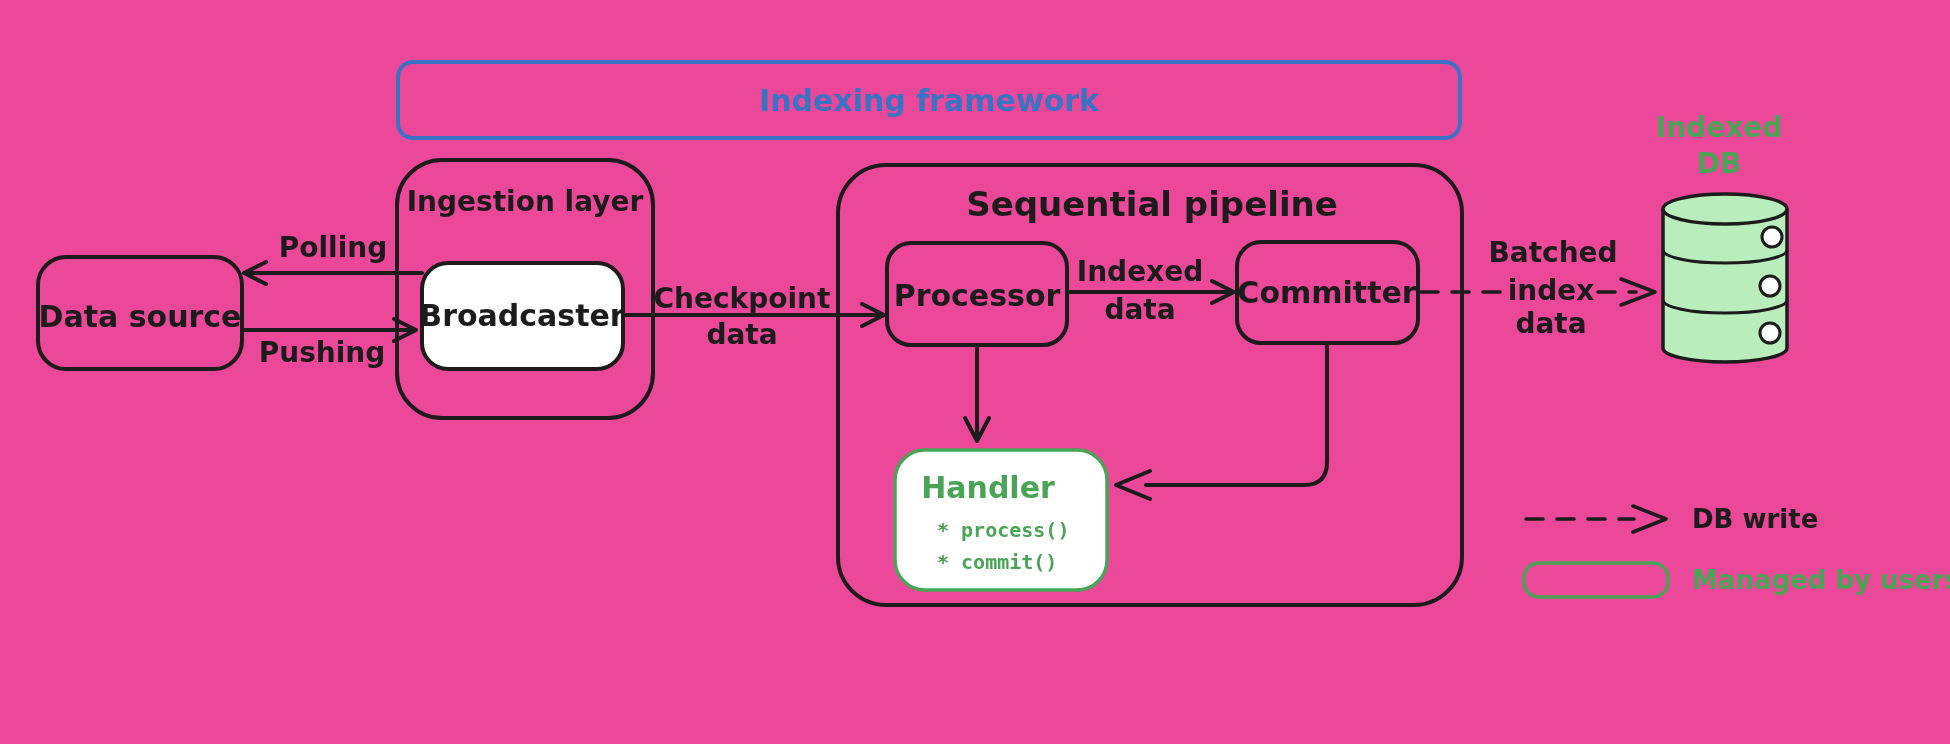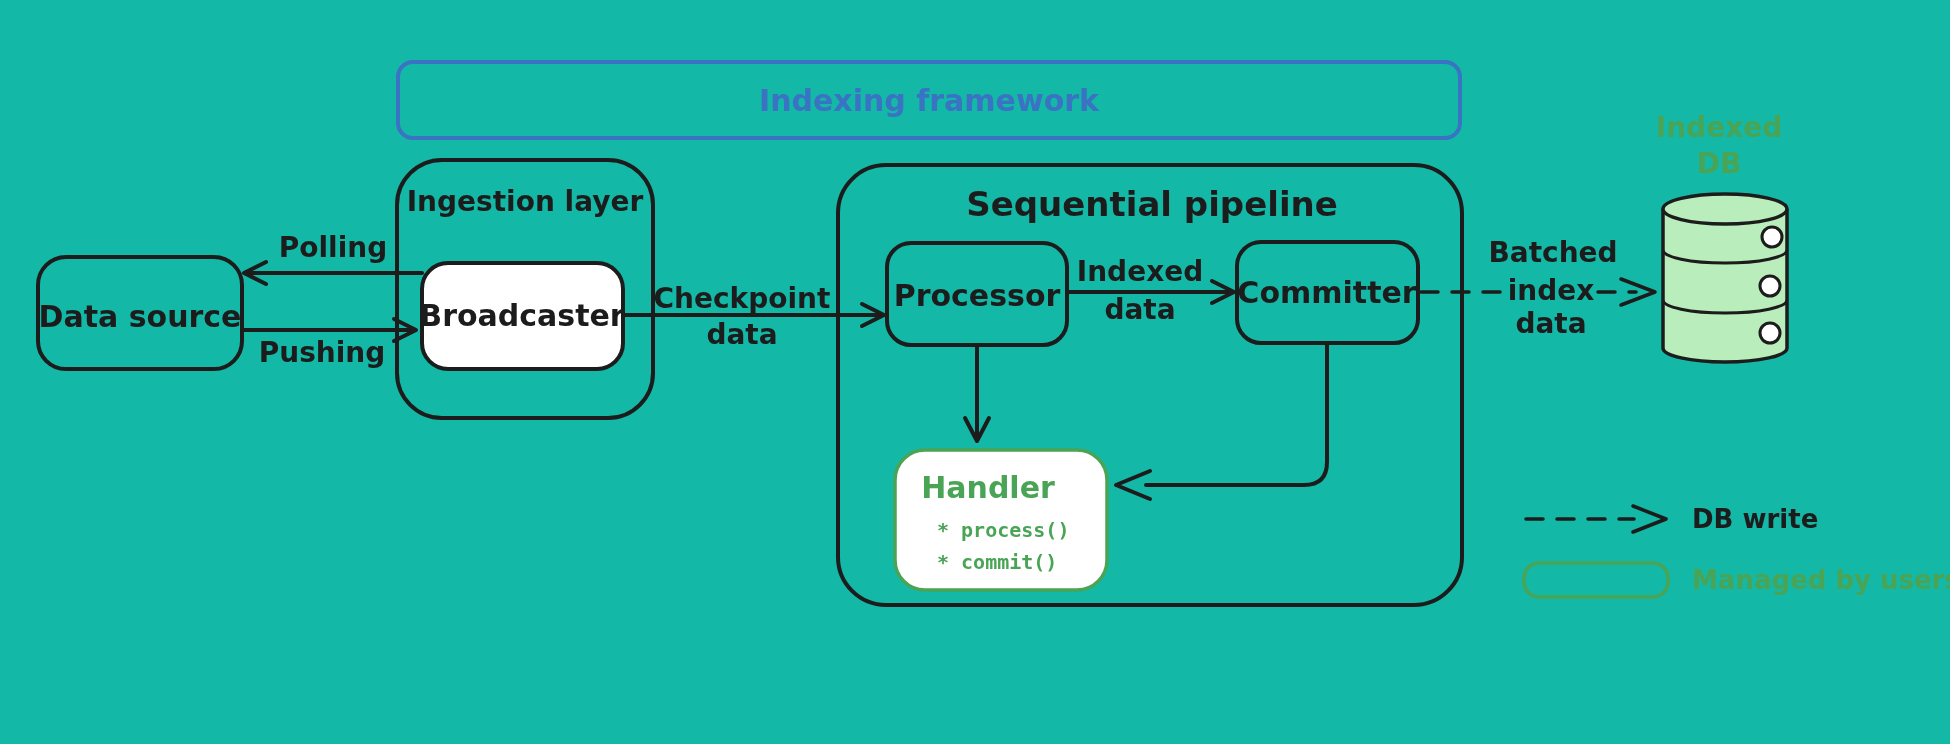--- a/index.html
+++ b/index.html
@@ -5,21 +5,21 @@
   html, body {
     margin: 0;
     padding: 0;
     background: #ffffff;
     font-family: "DejaVu Sans", "Liberation Sans", sans-serif;
   }
   .stage {
     position: relative;
     width: 1950px;
     height: 744px;
-    background: #14b8a6;
+    background: #ec4899;
     overflow: hidden;
   }
   svg { display: block; }
   text {
     font-family: "DejaVu Sans", "Liberation Sans", sans-serif;
     font-weight: 600;
   }
   .ink  { fill: #1c1c1c; }
   .blue { fill: #3a72c4; }
   .green{ fill: #4aa455; }

